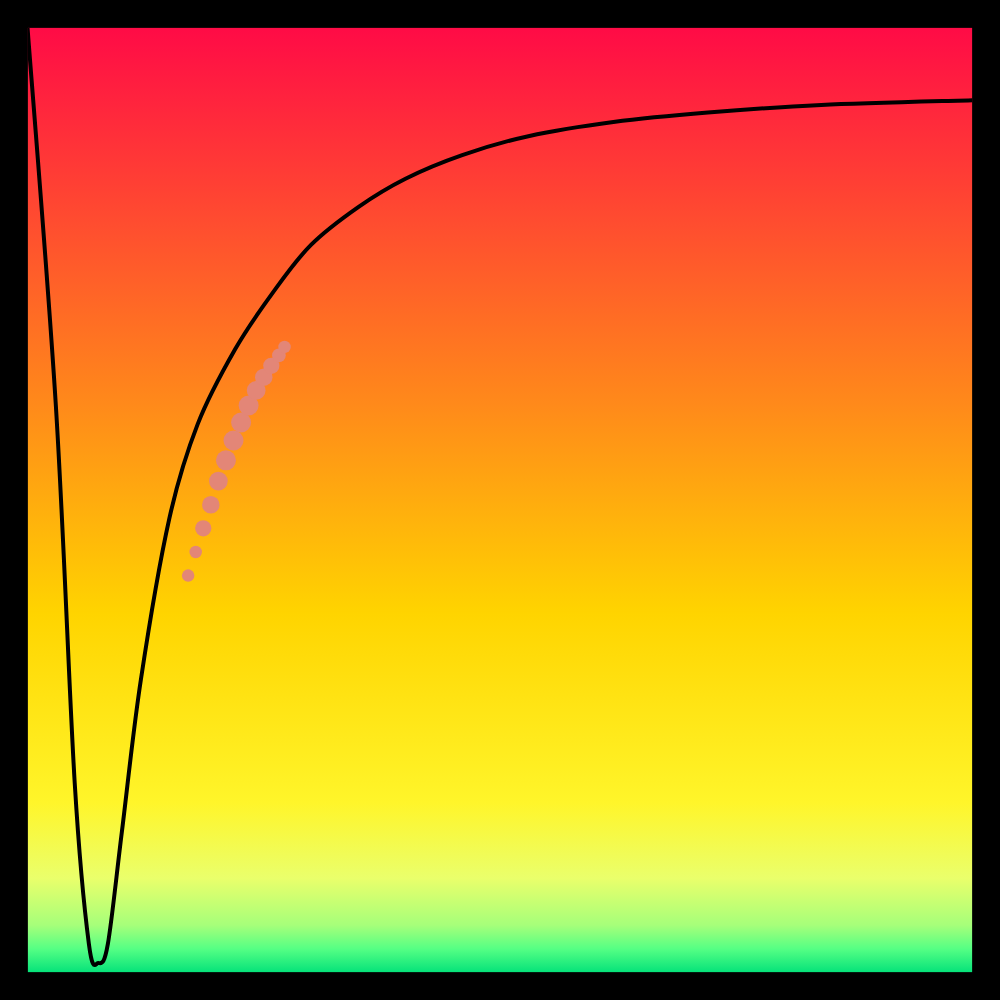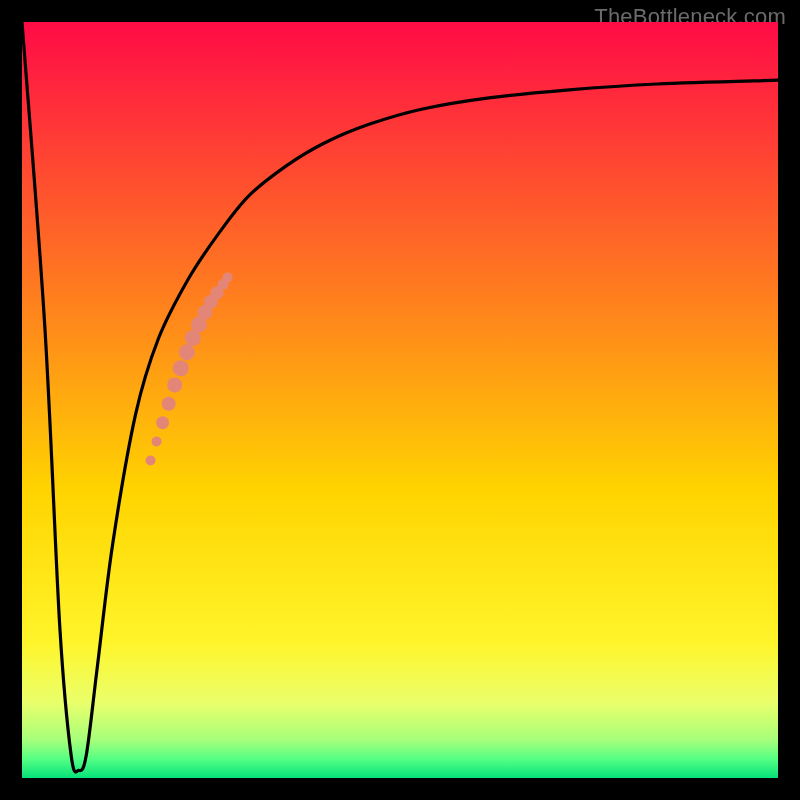--- a/index.html
+++ b/index.html
@@ -42,21 +42,20 @@
     letter-spacing: 0.2px;
     color: #6b6b6b;
     user-select: none;
   }
 </style>
 </head>
 <body>
 
 <div class="frame">
 
-  <div class="watermark">TheBottleneck.com</div>
 
   <div class="plot-area">
     <svg id="chart-svg" viewBox="0 0 756 756" preserveAspectRatio="none">
       <defs>
         <linearGradient id="bg-grad" x1="0" y1="0" x2="0" y2="1">
             <stop offset="0%" stop-color="#ff0b46"></stop>
             <stop offset="40%" stop-color="#ff8a1a"></stop>
             <stop offset="62%" stop-color="#ffd400"></stop>
             <stop offset="82%" stop-color="#fff52a"></stop>
             <stop offset="90%" stop-color="#eaff6b"></stop>

